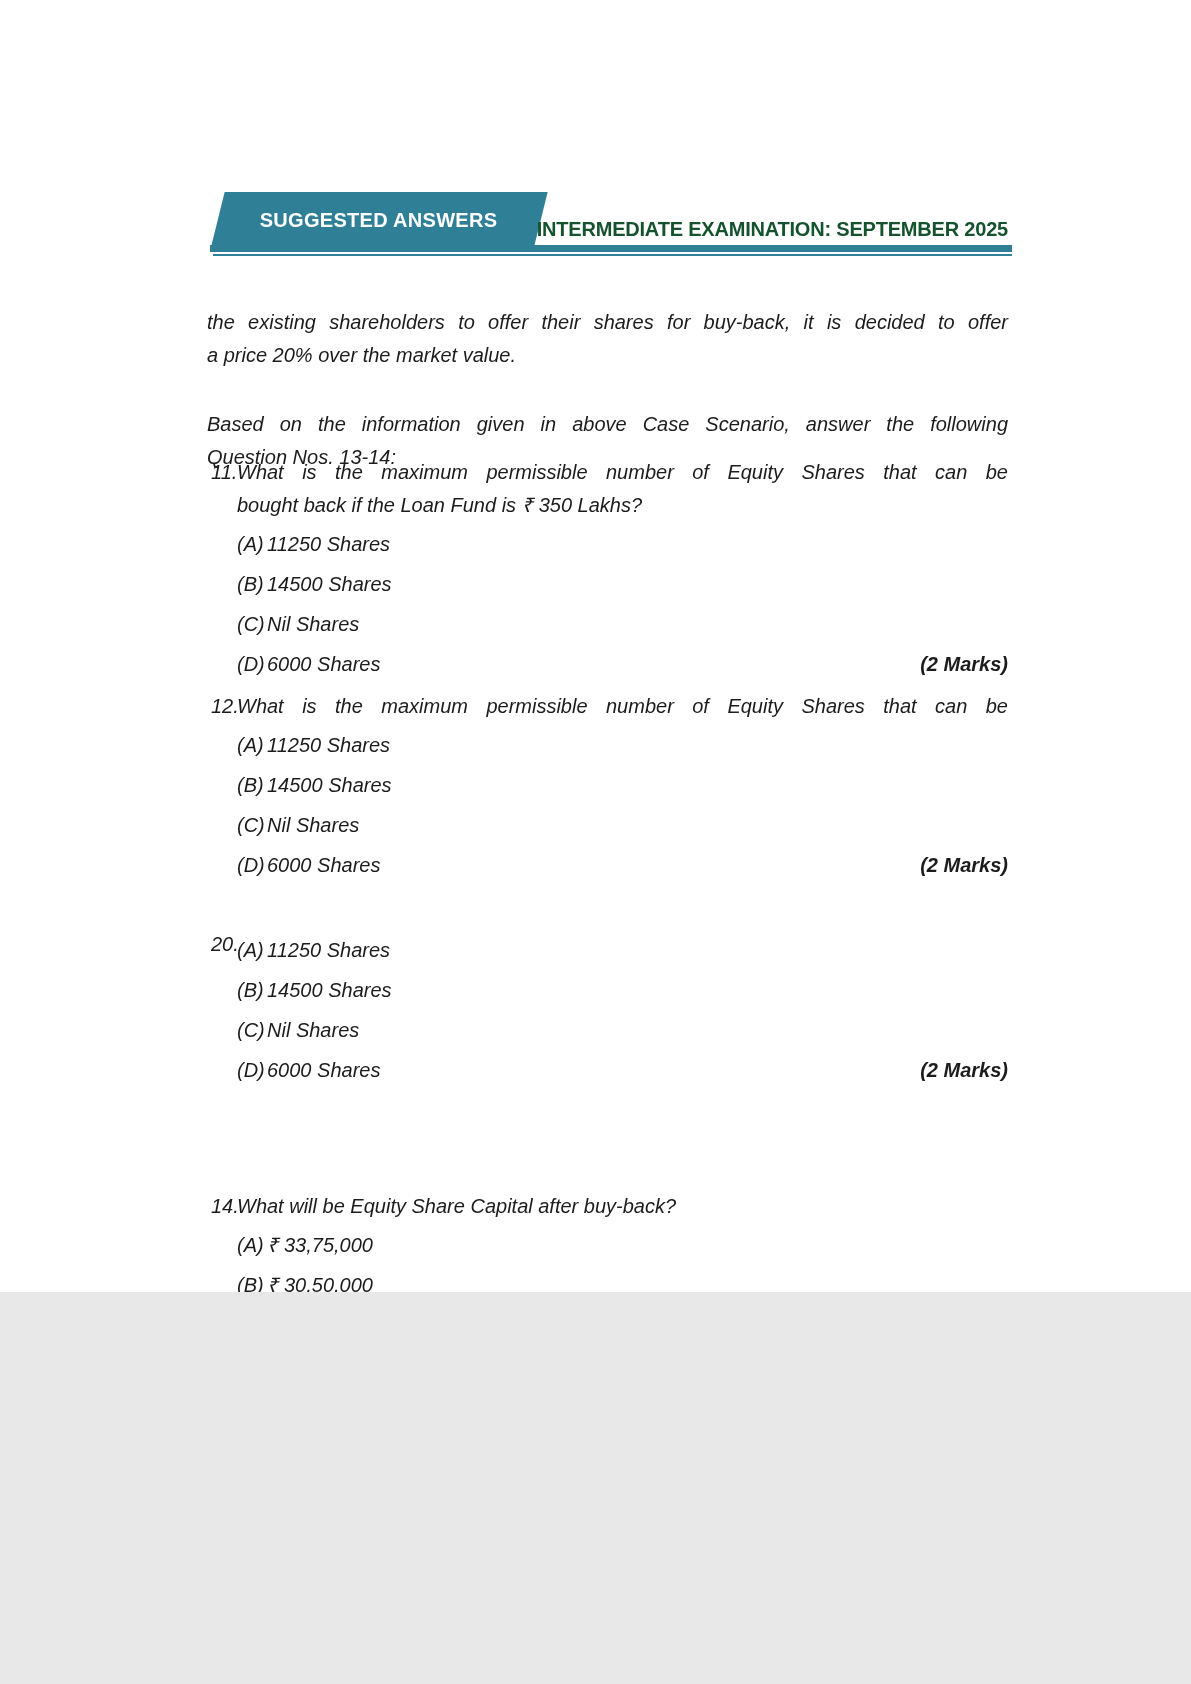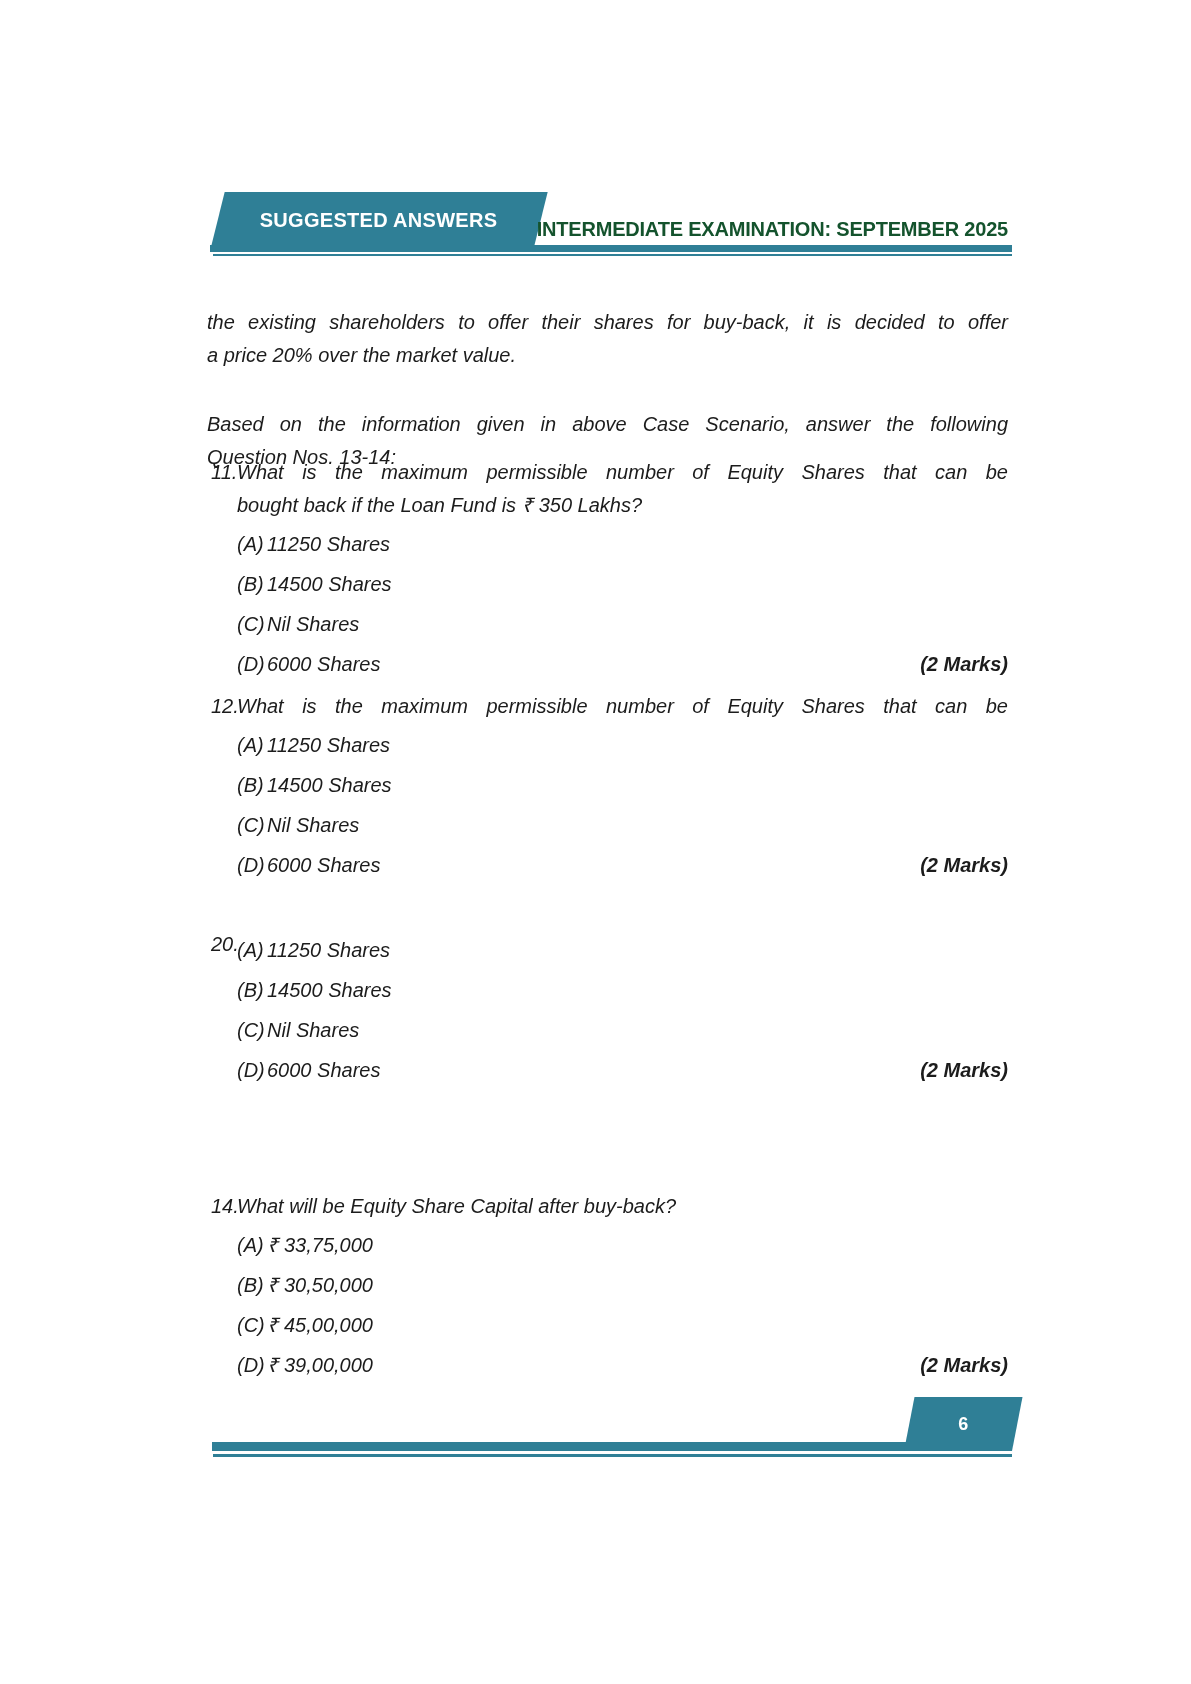--- a/index.html
+++ b/index.html
@@ -1,18 +1,18 @@
 <!DOCTYPE html>
 <html><head>
 <meta charset="utf-8">
 <style>
   html,body{margin:0;padding:0;background:#e8e8e8;}
   .page{
     position:relative;
-    width:1191px;height:1684px;
+    width:1191px;height:1292px;
     background:#ffffff;
     overflow:hidden;
     font-family:"Liberation Sans",sans-serif;
   }
 
   
   .banner-shape{
     position:absolute;left:210px;top:192px;width:323px;height:59px;
     background:#2f7f96;
     transform:skewX(-14deg);

